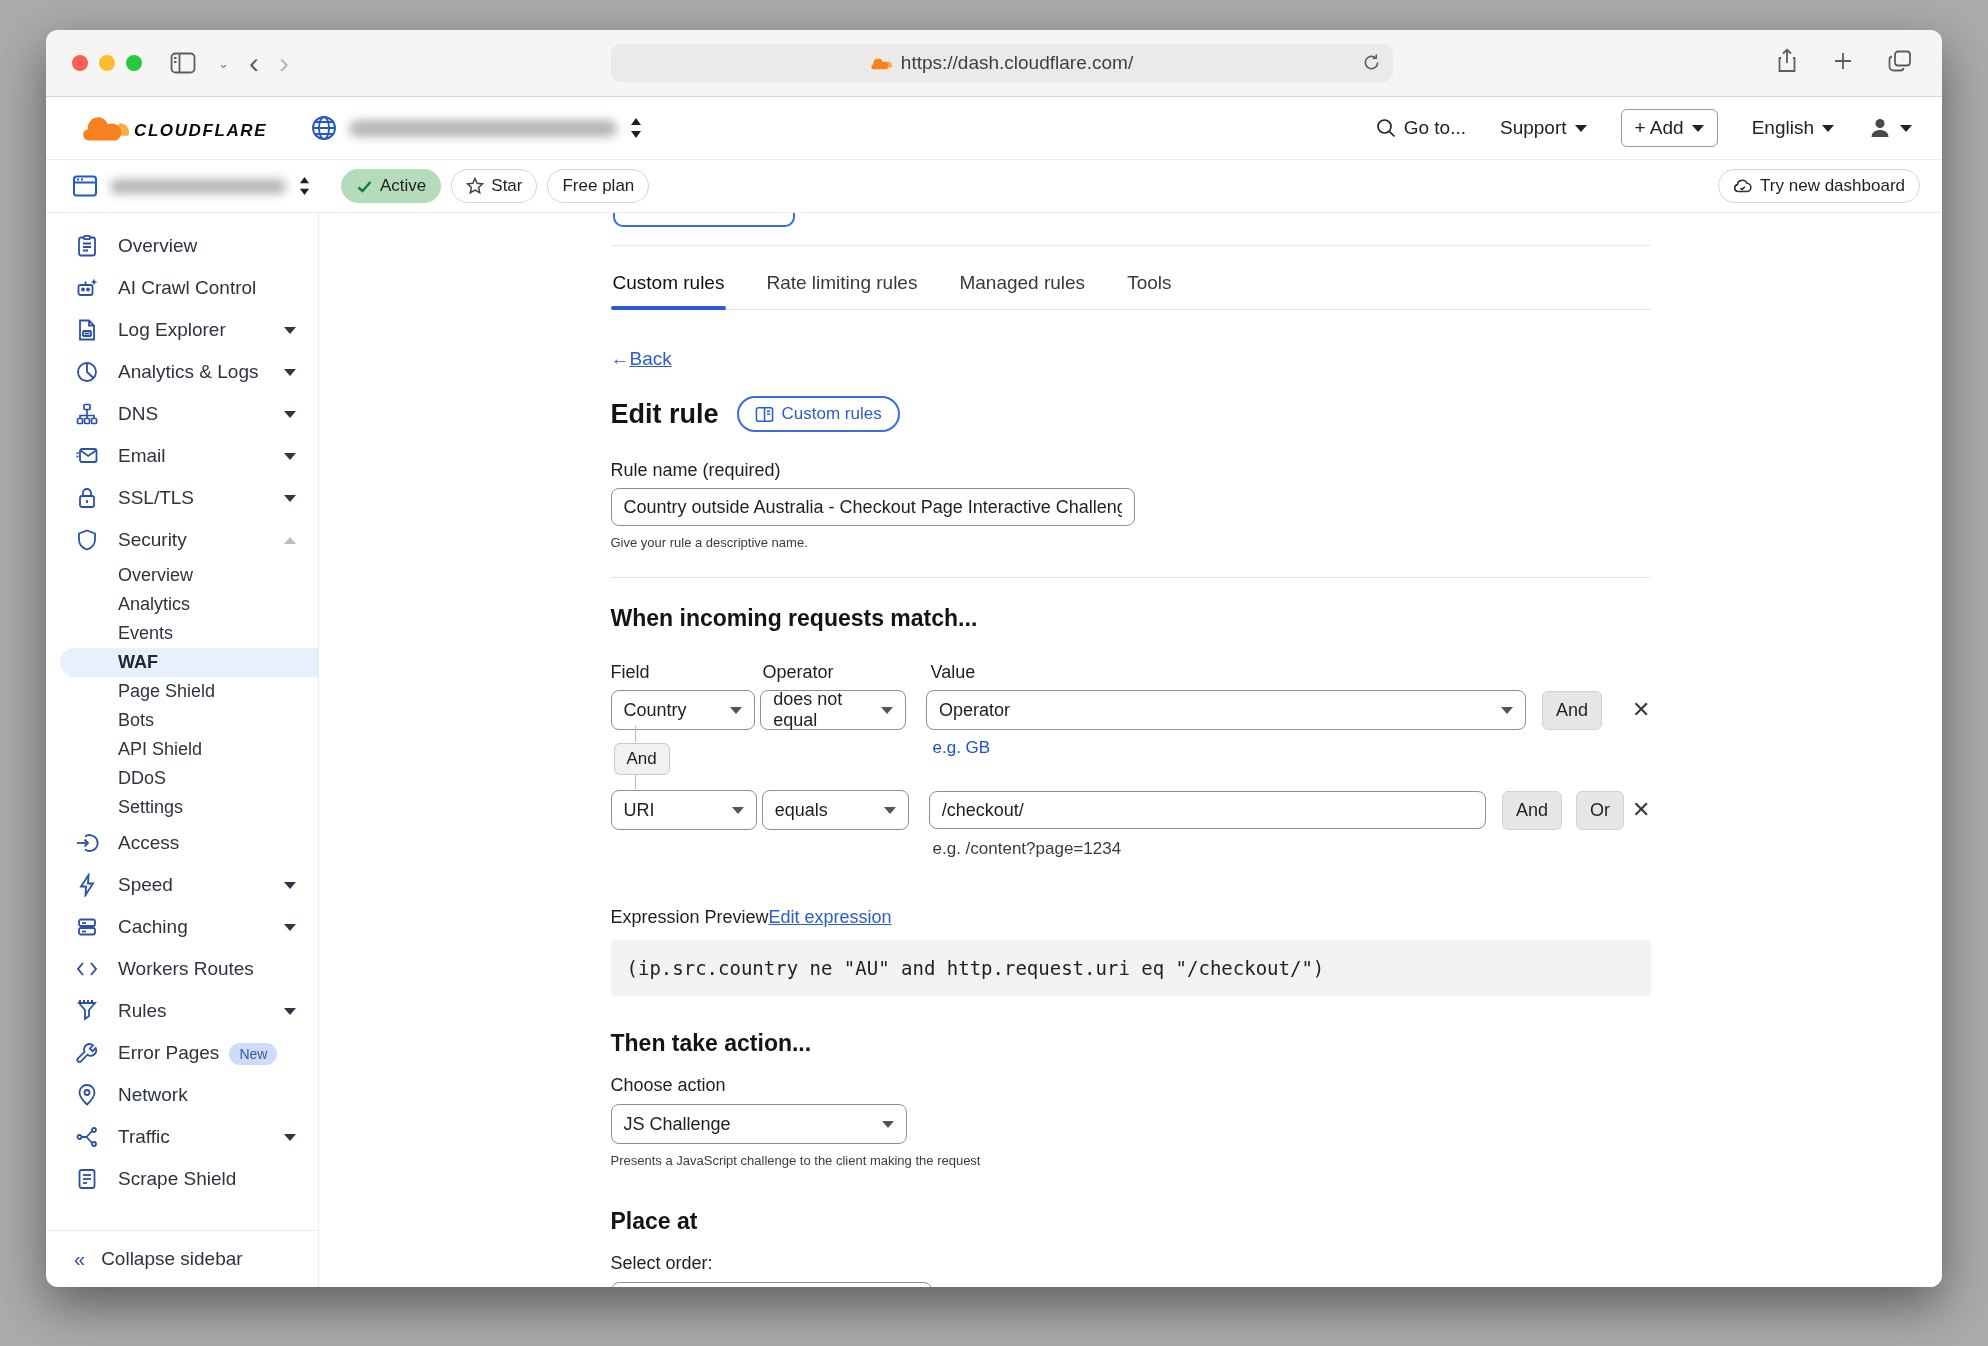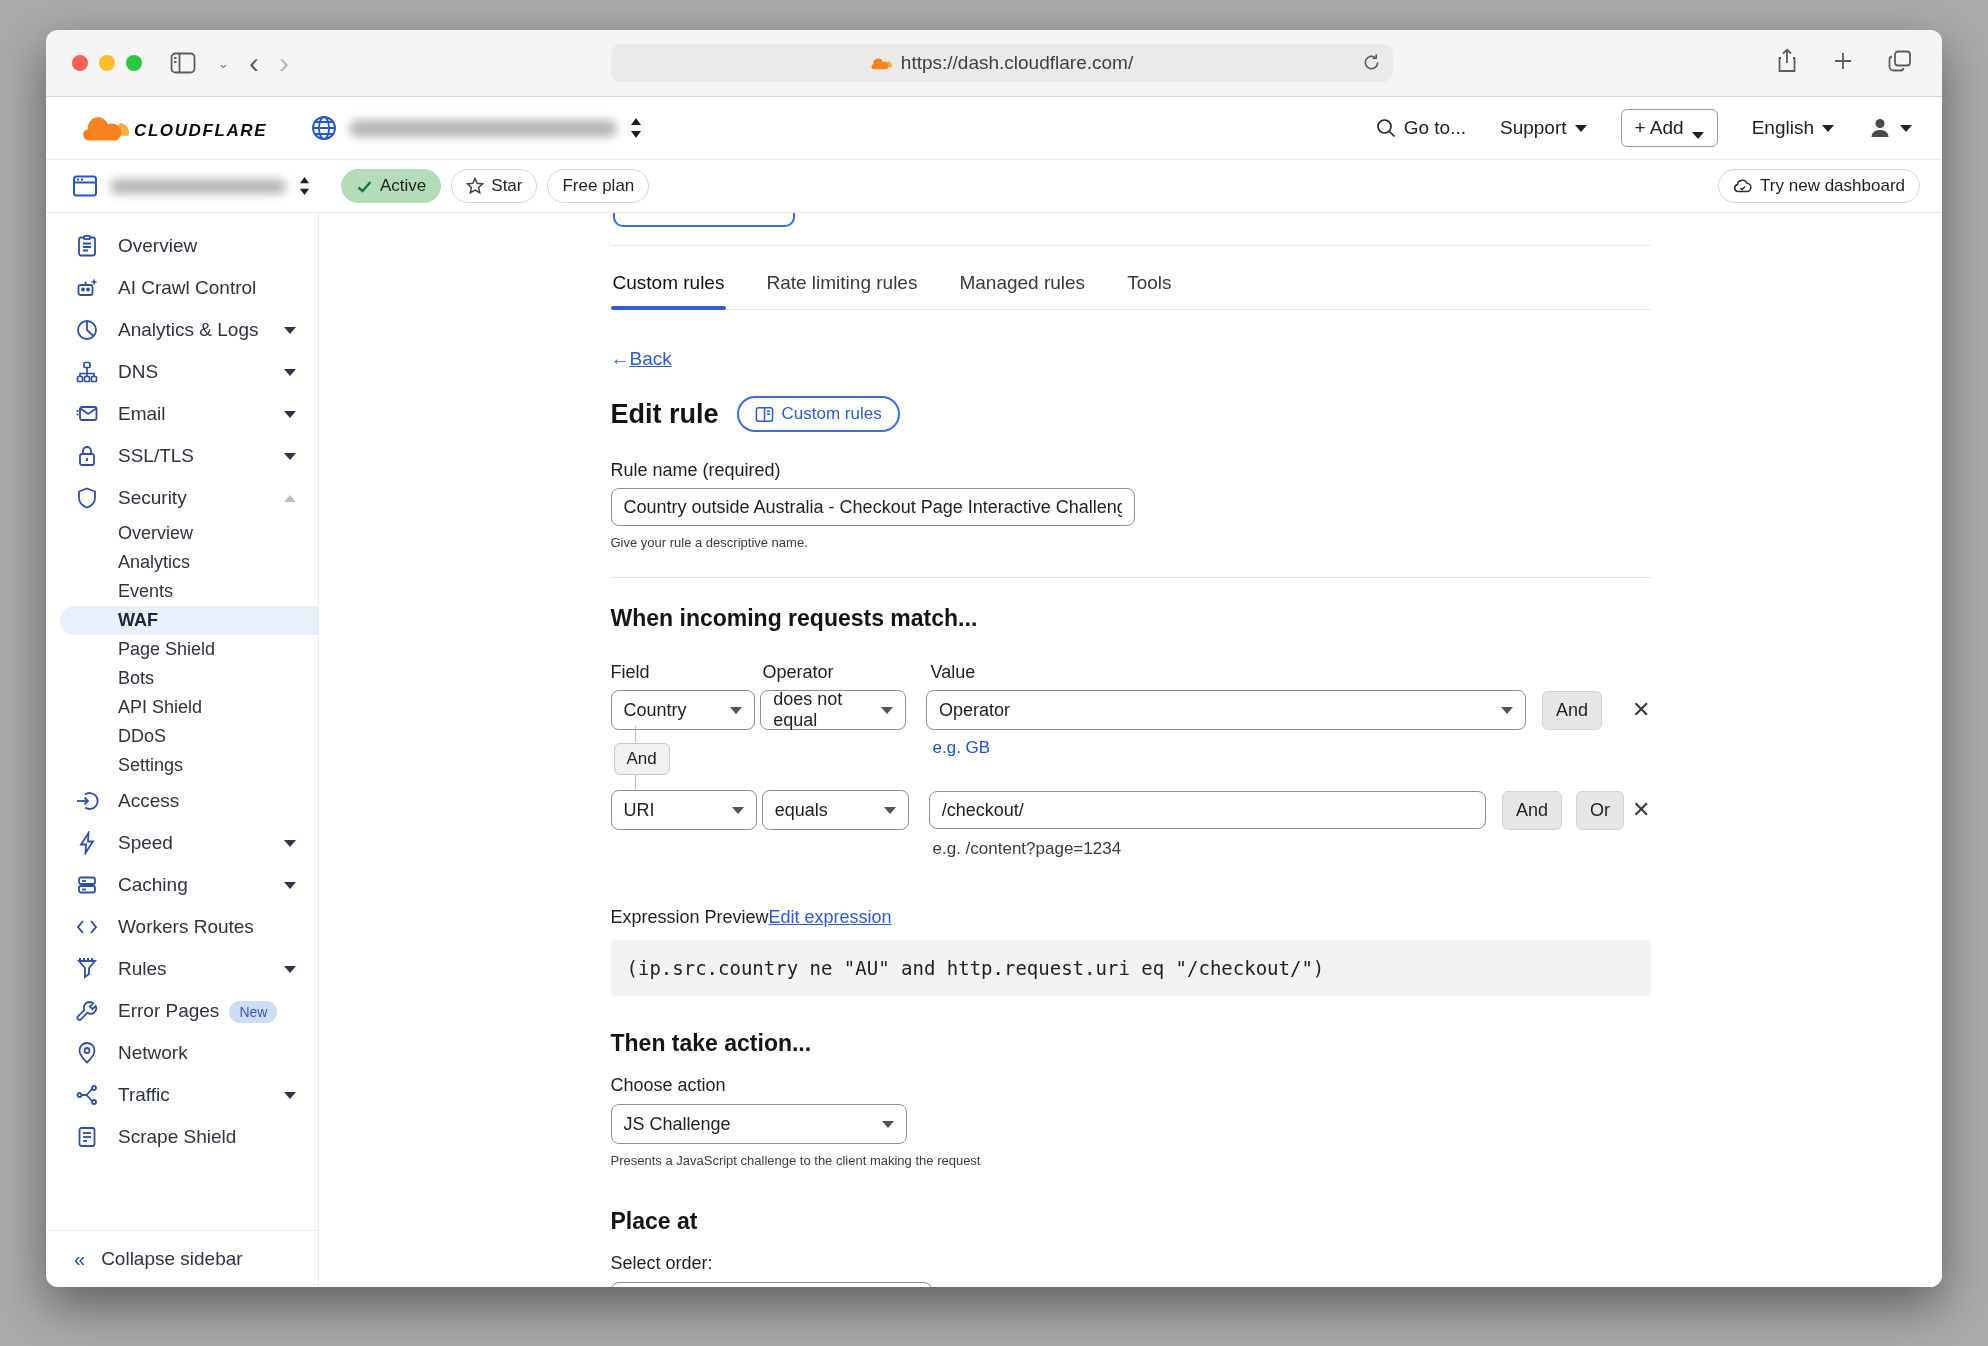--- a/index.html
+++ b/index.html
@@ -42,21 +42,21 @@
   }
   .logo{display:flex;flex-direction:row;align-items:flex-end;margin-left:10px;margin-right:44px;font-style:italic;}
   .logo-word{font-size:17px;font-weight:bold;letter-spacing:1.6px;color:#0c0c0c;margin-top:-4px;}
   .account-group{display:flex;align-items:center;gap:12px;}
   .blur-bar{background:#8f8f8f;border-radius:9px;filter:blur(5px);opacity:.65;}
   .blur-bar.account{width:268px;height:17px;}
   .blur-bar.domain{width:176px;height:15px;}
   .header-right{position:absolute;right:30px;display:flex;align-items:center;gap:34px;font-size:19px;color:#222;}
   .hr-item{display:flex;align-items:center;gap:8px;cursor:default;}
   .caret-dn{width:0;height:0;border-left:6px solid transparent;border-right:6px solid transparent;border-top:7px solid #222;display:inline-block;}
-  .add-btn{border:1px solid #9a9a9a;border-radius:6px;padding:7px 13px;display:flex;align-items:flex-end;gap:8px;}
+  .add-btn{border:1px solid #9a9a9a;border-radius:6px;padding:7px 13px;display:flex;align-items:center;gap:8px;}
   
   .site-bar{
     height:52px;background:#fff;border-bottom:1px solid #ececec;
     display:flex;align-items:center;padding:0 26px;flex:0 0 auto;position:relative;
   }
   .pill{border:1px solid #d5d5d5;border-radius:999px;padding:6px 14px;font-size:17px;color:#1f1f1f;display:flex;align-items:center;gap:7px;background:#fff;}
   .pill.active-pill{background:#b5dcba;border-color:#b5dcba;}
   .pill-group{display:flex;align-items:center;gap:10px;margin-left:30px;}
   .try-new{position:absolute;right:22px;}
   
@@ -300,20 +300,32 @@
                 <circle cx="13" cy="13.5" r="1" fill="#2c4fa8"></circle>
                 <line x1="10.5" y1="9" x2="10.5" y2="5.5"></line>
                 <path d="M19 3.5v5M16.5 6h5" stroke-width="1.6"></path>
               </svg>
             </span>
             <span class="lbl">AI Crawl Control</span>
           </div>
           <div class="side-item">
             <span class="ic">
               <svg width="24" height="24" viewBox="0 0 24 24" fill="none" stroke="#2c4fa8" stroke-width="1.8">
+                <path d="M5 2.5h9l5 5v14H5z"></path>
+                <path d="M14 2.5v5h5"></path>
+                <rect x="8" y="13" width="8" height="5" rx="1"></rect>
+                <line x1="9.5" y1="15.5" x2="14.5" y2="15.5"></line>
+              </svg>
+            </span>
+            <span class="lbl">Log Explorer</span>
+            <span class="tri-dn"></span>
+          </div>
+          <div class="side-item">
+            <span class="ic">
+              <svg width="24" height="24" viewBox="0 0 24 24" fill="none" stroke="#2c4fa8" stroke-width="1.8">
                 <circle cx="12" cy="12" r="9"></circle>
                 <path d="M12 3v9l6.5 6"></path>
               </svg>
             </span>
             <span class="lbl">Analytics &amp; Logs</span>
             <span class="tri-dn"></span>
           </div>
           <div class="side-item">
             <span class="ic">
               <svg width="24" height="24" viewBox="0 0 24 24" fill="none" stroke="#2c4fa8" stroke-width="1.7">

